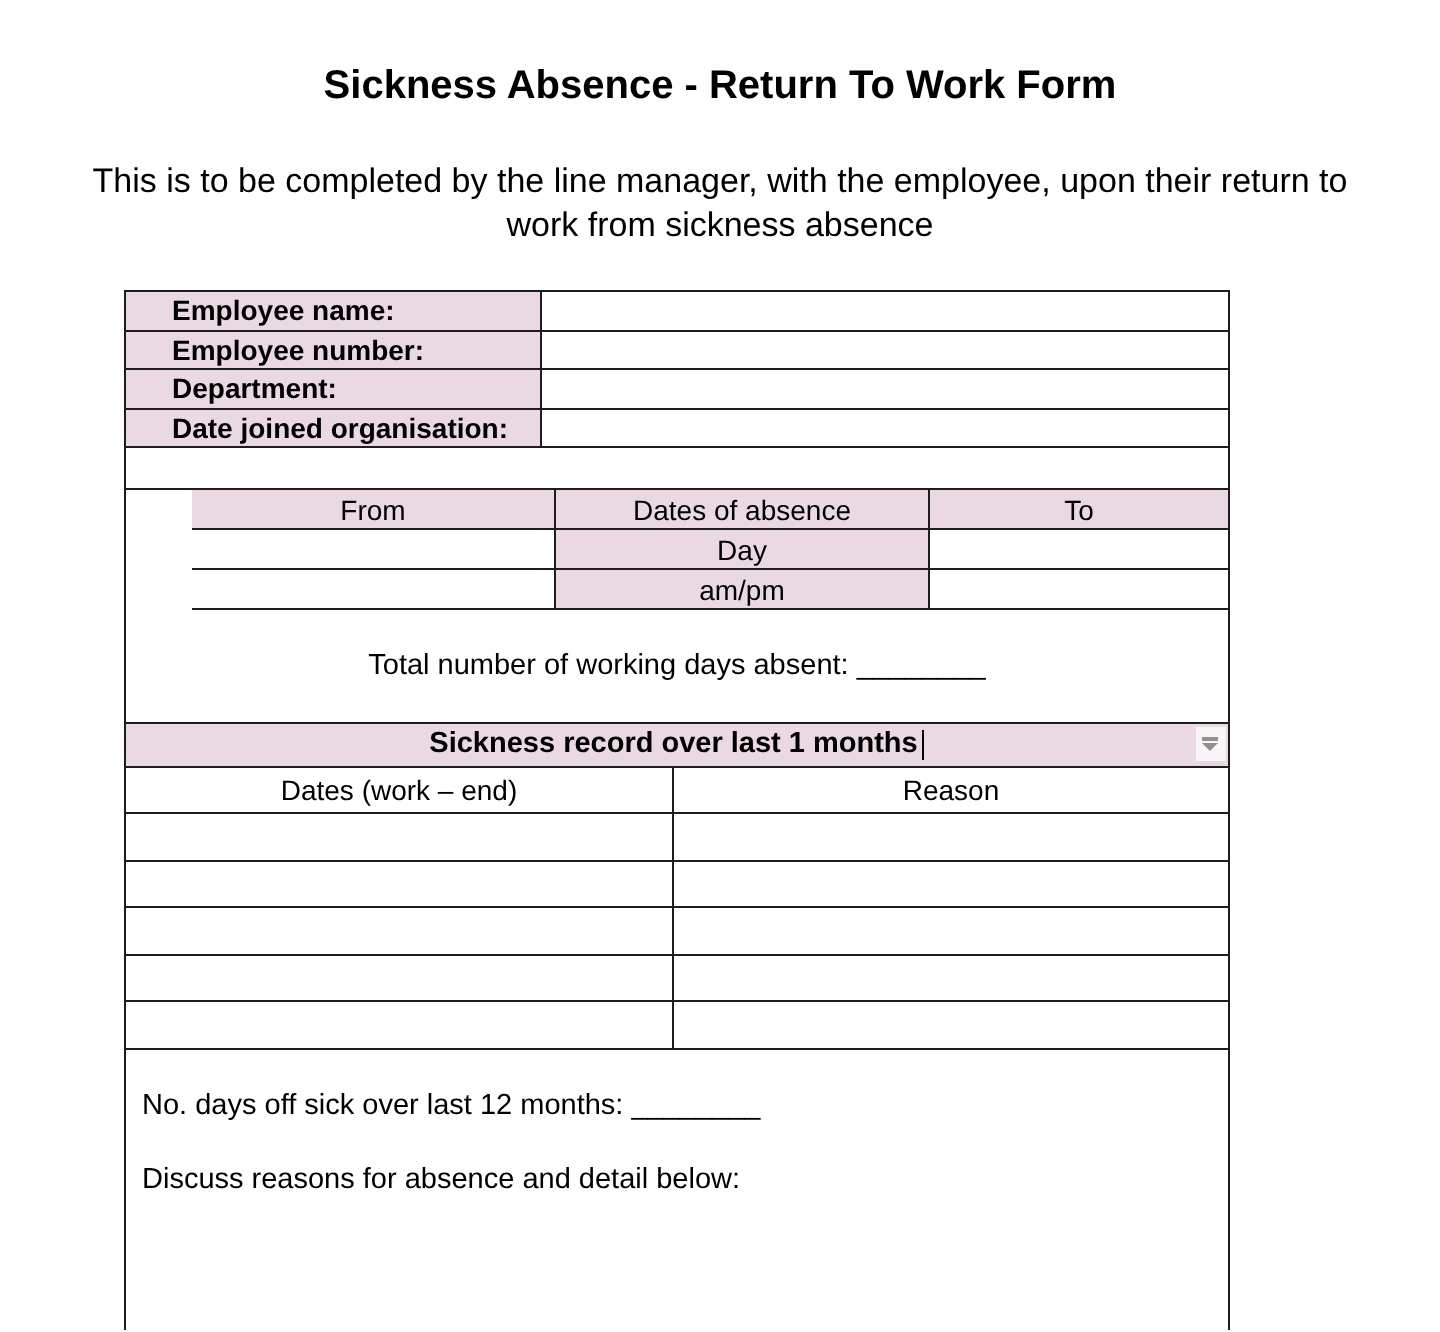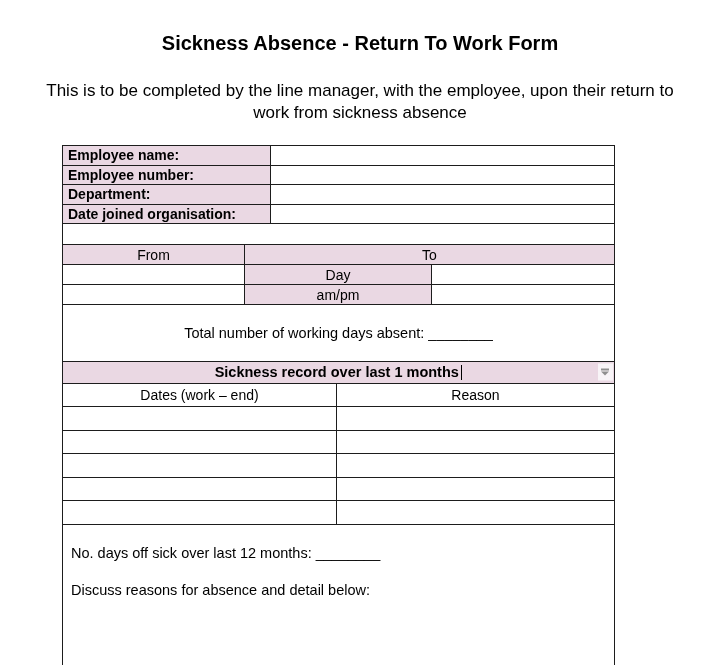--- a/index.html
+++ b/index.html
@@ -50,27 +50,27 @@
   .cell{
     display:flex;
     align-items:center;
     font-size:14px;
     line-height:16px;
     overflow:hidden;
   }
   .cell.rb{border-right:1.5px solid var(--border);}
   .pink{background:var(--pink);}
   .center{justify-content:center;text-align:center;}
-  .padl{padding-left:5px;}
+  .padl{padding-left:23px;}
   .grow{flex:1 1 auto;}
 
   
   .emp-row{height:19.5px;}
   .spacer-row{height:21px;}
-  .abs-row{height:20px;}
+  .abs-row{height:20px;margin-left:33px;}
   .total-row{height:56.5px;}
   .sr-title-row{height:22px;}
   .sr-head-row{height:23.5px;}
   .sr-empty-row{height:23.5px;}
   .bottom-row{height:140px;border-bottom:none;}
 
   
   .emp-label{width:208px;font-weight:bold;}
   .abs-c1{width:182px;}
   .abs-c2{width:187px;}
@@ -136,20 +136,21 @@
     <div class="cell rb pink emp-label padl">Date joined organisation:</div>
     <div class="cell grow"></div>
   </div>
 
   <div class="row spacer-row">
     <div class="cell grow"></div>
   </div>
 
   <div class="row abs-row">
     <div class="cell rb pink abs-c1 center">From</div>
+    <div class="cell rb pink abs-c2 center">Dates of absence</div>
     <div class="cell grow pink center">To</div>
   </div>
   <div class="row abs-row">
     <div class="cell rb abs-c1"></div>
     <div class="cell rb pink abs-c2 center">Day</div>
     <div class="cell grow"></div>
   </div>
   <div class="row abs-row">
     <div class="cell rb abs-c1"></div>
     <div class="cell rb pink abs-c2 center">am/pm</div>

